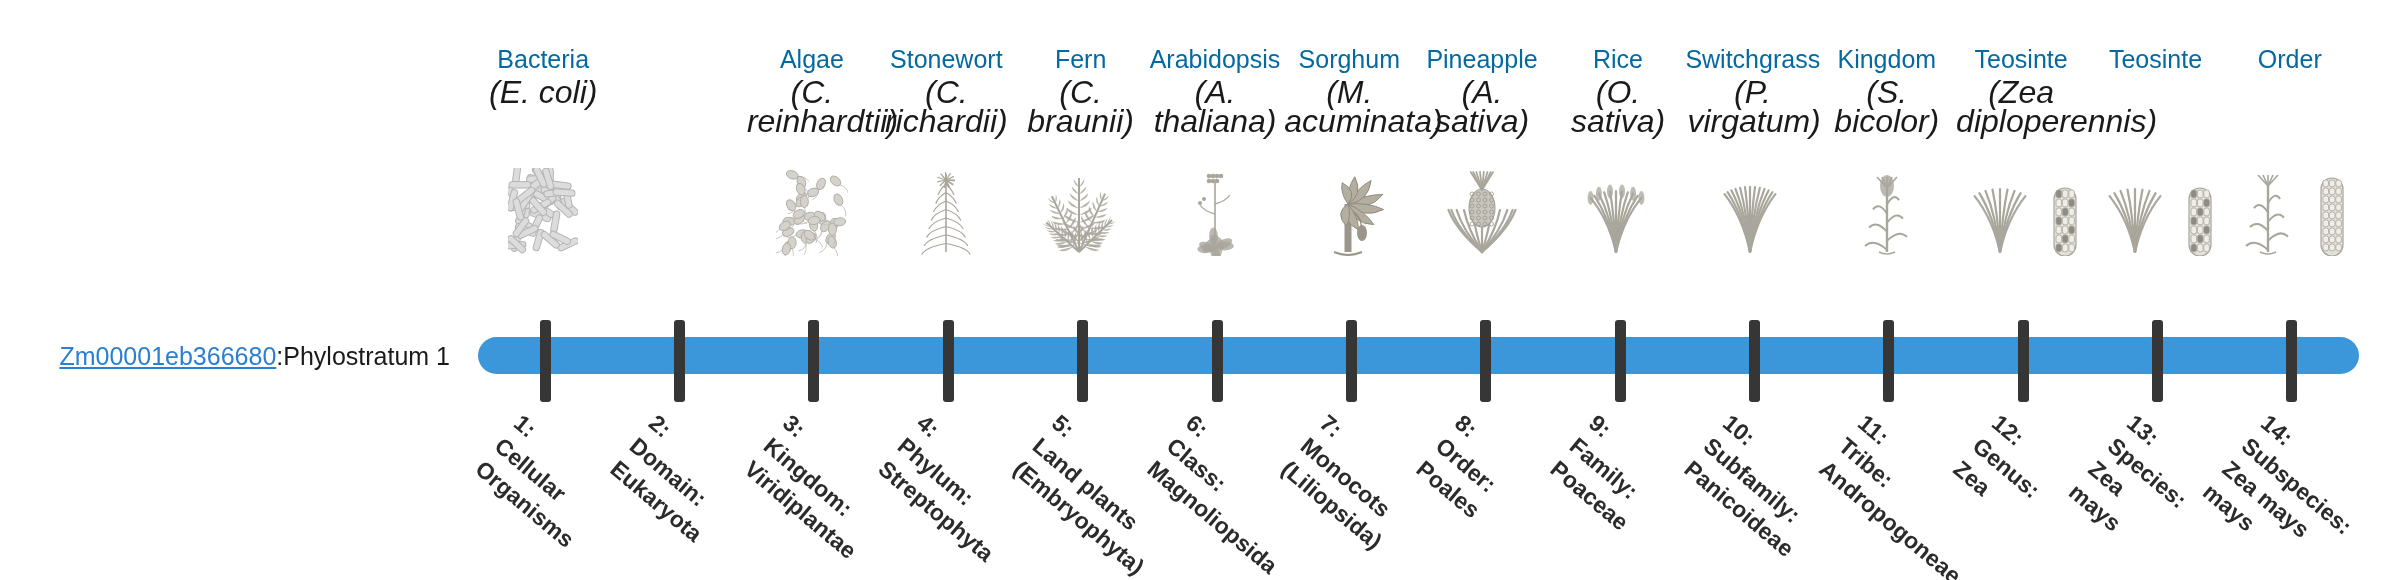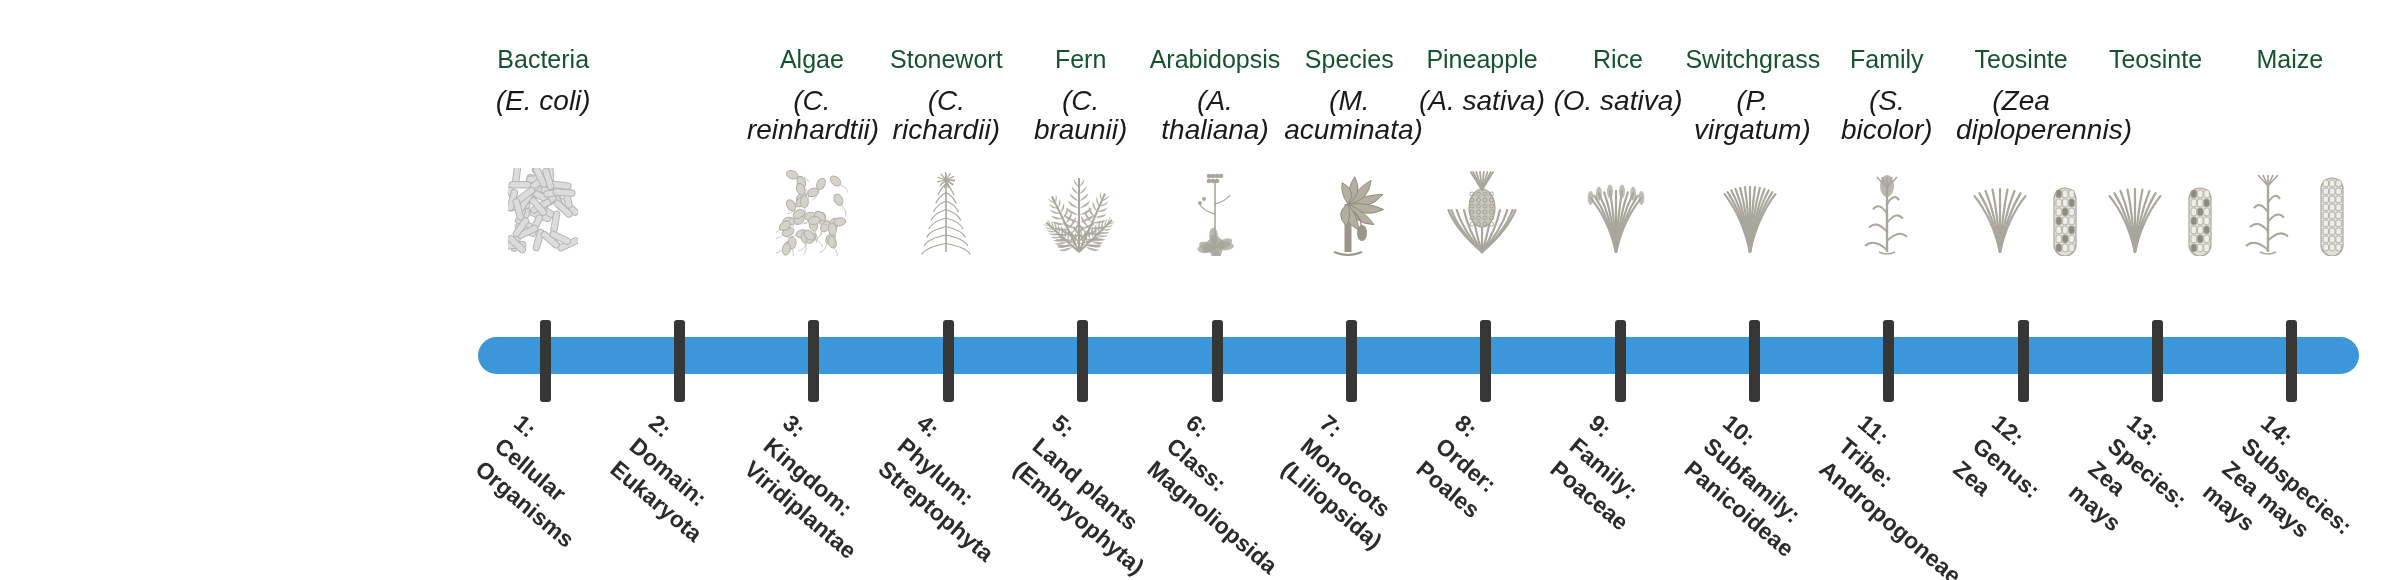--- a/index.html
+++ b/index.html
@@ -58,29 +58,29 @@
   .col {
     position: absolute;
     top: 0;
     width: 134px;
     height: 250px;
     text-align: center;
   }
   .col .common {
     font-size: 25px;
     line-height: 30px;
-    color: #14532d;
+    color: #0369a1;
     white-space: nowrap;
   }
   .col .sci {
-    font-size: 28px;
+    font-size: 32px;
     line-height: 29px;
     font-style: italic;
     color: #1a1a1a;
-    margin-top: 12px;
+    margin-top: 4px;
     padding: 0 2px;
   }
   .col .art {
     position: absolute;
     left: 0;
     top: 120px;
     width: 134px;
     height: 92px;
     display: flex;
     align-items: flex-end;
@@ -123,20 +123,25 @@
     transform-origin: 0 0;
     text-align: left;
     white-space: pre-line;
   }
 </style>
 </head>
 <body>
 
 <div id="figure">
 
+  <div id="gene-label">
+    <span class="gene-id">Zm00001eb366680</span>
+      <span class="gene-rest">: </span>
+      <span class="gene-rest">Phylostratum 1</span>
+  </div>
 
   <div id="columns">
       <div class="col" style="left: -0.8px;">
         <div class="common">Bacteria</div>
         <div class="sci">(E. coli)</div>
         <div class="art">
           <svg width="70" height="88" viewBox="0 0 70 88">
             <g transform="translate(32.4,47.7) rotate(21)">
               <rect x="-11" y="-3.2" width="22" height="6.4" rx="3.2" fill="#dcdcdc" stroke="#b4b4b4" stroke-width="1"></rect>
             </g>
@@ -599,21 +604,21 @@
               <path d="M0 -32.0 q5.2 -2 5.8 -8" fill="#a9a69c" opacity="0.85"></path>
               <path d="M0 -36.0 q-4.2 -2 -4.6 -8" fill="#a9a69c" opacity="0.85"></path>
               <path d="M0 -36.0 q4.2 -2 4.6 -8" fill="#a9a69c" opacity="0.85"></path>
               <path d="M0 -40.0 q-3.1 -2 -3.5 -8" fill="#a9a69c" opacity="0.85"></path>
               <path d="M0 -40.0 q3.1 -2 3.5 -8" fill="#a9a69c" opacity="0.85"></path>
             </g>
           </svg>
         </div>
       </div>
       <div class="col" style="left: 805.3px;">
-        <div class="common">Species</div>
+        <div class="common">Sorghum</div>
         <div class="sci">(M. acuminata)</div>
         <div class="art">
           <svg width="82" height="92" viewBox="0 0 82 92">
             <path d="M40 88 L40 40" stroke="#9b9689" stroke-width="7"></path>
             <g transform="translate(40,40) rotate(-12)">
               <path d="M0 0 q19.8 -6 36 -2 q-18 14 -36 2 z" fill="#b3ae9f" stroke="#8e8a7d" stroke-width="0.9"></path>
             </g>
             <g transform="translate(40,40) rotate(12)">
               <path d="M0 0 q19.8 -6 36 -2 q-18 14 -36 2 z" fill="#b3ae9f" stroke="#8e8a7d" stroke-width="0.9"></path>
             </g>
@@ -733,21 +738,21 @@
             <path d="M40 90 q1.5 -38.9 5.0 -64.9" fill="none" stroke="#a9a69c" stroke-width="2.2" stroke-linecap="round"></path>
             <path d="M40 90 q3.0 -38.5 9.9 -64.2" fill="none" stroke="#a9a69c" stroke-width="2.2" stroke-linecap="round"></path>
             <path d="M40 90 q4.4 -37.9 14.5 -63.2" fill="none" stroke="#a9a69c" stroke-width="2.2" stroke-linecap="round"></path>
             <path d="M40 90 q5.6 -37.0 18.7 -61.7" fill="none" stroke="#a9a69c" stroke-width="2.2" stroke-linecap="round"></path>
             <path d="M40 90 q6.7 -35.9 22.4 -59.9" fill="none" stroke="#a9a69c" stroke-width="2.2" stroke-linecap="round"></path>
             <path d="M40 90 q7.6 -34.7 25.4 -57.8" fill="none" stroke="#a9a69c" stroke-width="2.2" stroke-linecap="round"></path>
           </svg>
         </div>
       </div>
       <div class="col" style="left: 1342.8px;">
-        <div class="common">Family</div>
+        <div class="common">Kingdom</div>
         <div class="sci">(S. bicolor)</div>
         <div class="art">
           <svg width="80" height="94" viewBox="0 0 80 94">
             <path d="M40 90 L40 26" stroke="#a9a69c" stroke-width="2.4"></path>
             <path d="M40 88.0 q-13.2 -12 -22.0 -4" fill="none" stroke="#a9a69c" stroke-width="2"></path>
             <path d="M40 78.9 q12.0 -12 20.0 -4" fill="none" stroke="#a9a69c" stroke-width="2"></path>
             <path d="M40 69.7 q-10.8 -12 -18.0 -4" fill="none" stroke="#a9a69c" stroke-width="2"></path>
             <path d="M40 60.6 q9.6 -12 16.0 -4" fill="none" stroke="#a9a69c" stroke-width="2"></path>
             <path d="M40 51.4 q-8.4 -12 -14.0 -4" fill="none" stroke="#a9a69c" stroke-width="2"></path>
             <path d="M40 42.3 q7.2 -12 12.0 -4" fill="none" stroke="#a9a69c" stroke-width="2"></path>
@@ -836,21 +841,21 @@
             <rect x="8" y="73" width="5.6" height="7.8" rx="2.2" fill="#efede7" stroke="#a9a69c" stroke-width="0.8"></rect>
             <rect x="14.4" y="73" width="5.6" height="7.8" rx="2.2" fill="#8e8b82" stroke="#a9a69c" stroke-width="0.8"></rect>
             <rect x="20.8" y="73" width="5.6" height="7.8" rx="2.2" fill="#efede7" stroke="#a9a69c" stroke-width="0.8"></rect>
             <rect x="8" y="82" width="5.6" height="7.8" rx="2.2" fill="#8e8b82" stroke="#a9a69c" stroke-width="0.8"></rect>
             <rect x="14.4" y="82" width="5.6" height="7.8" rx="2.2" fill="#efede7" stroke="#a9a69c" stroke-width="0.8"></rect>
             <rect x="20.8" y="82" width="5.6" height="7.8" rx="2.2" fill="#efede7" stroke="#a9a69c" stroke-width="0.8"></rect>
           </svg>
         </div>
       </div>
       <div class="col" style="left: 1745.8px;">
-        <div class="common">Maize</div>
+        <div class="common">Order</div>
         <div class="art">
           <svg width="80" height="94" viewBox="0 0 80 94">
             <path d="M40 90 L40 24" stroke="#a9a69c" stroke-width="2.4"></path>
             <path d="M40 88.0 q-13.2 -12 -22.0 -4" fill="none" stroke="#a9a69c" stroke-width="2"></path>
             <path d="M40 78.6 q12.0 -12 20.0 -4" fill="none" stroke="#a9a69c" stroke-width="2"></path>
             <path d="M40 69.1 q-10.8 -12 -18.0 -4" fill="none" stroke="#a9a69c" stroke-width="2"></path>
             <path d="M40 59.7 q9.6 -12 16.0 -4" fill="none" stroke="#a9a69c" stroke-width="2"></path>
             <path d="M40 50.3 q-8.4 -12 -14.0 -4" fill="none" stroke="#a9a69c" stroke-width="2"></path>
             <path d="M40 40.9 q7.2 -12 12.0 -4" fill="none" stroke="#a9a69c" stroke-width="2"></path>
             <path d="M40 24 l-10 -11" stroke="#a9a69c" stroke-width="1.6"></path>

